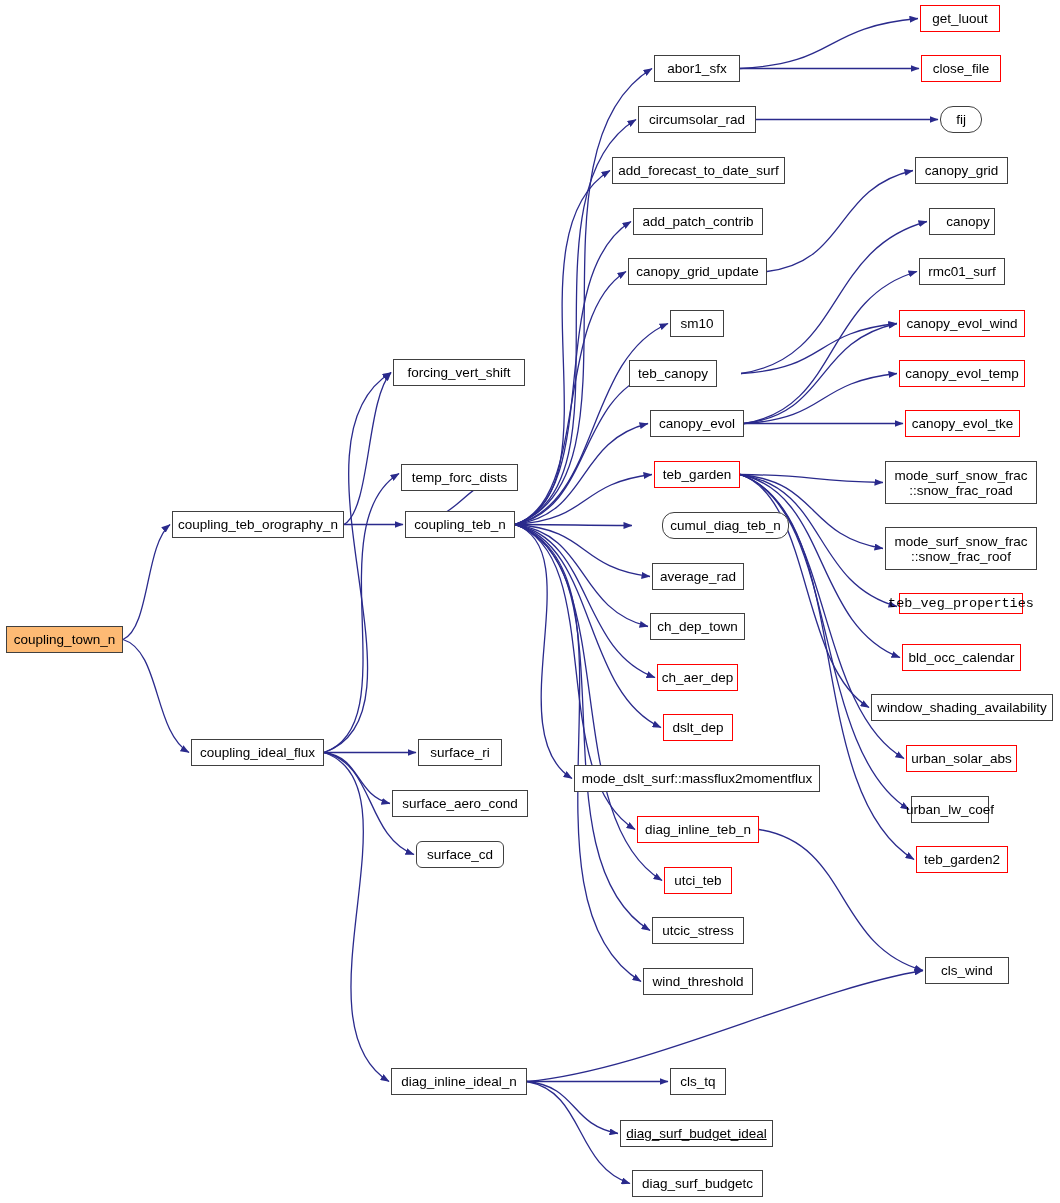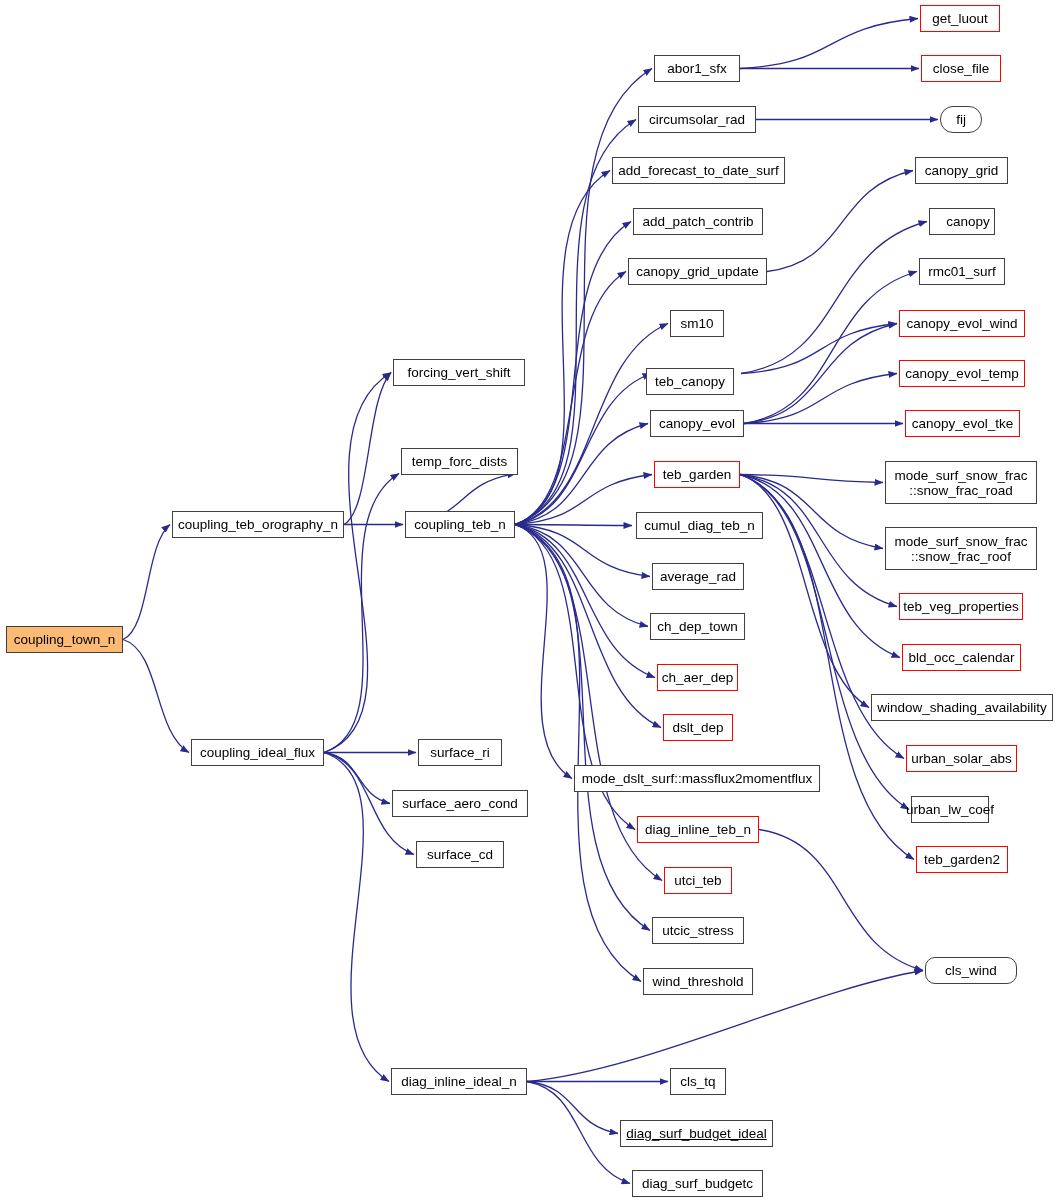--- a/index.html
+++ b/index.html
@@ -103,36 +103,36 @@
         <path d="M 527 1081.5 C 605.65 1081.5, 591.35 1081.5, 668 1081.5" marker-end="url(#arrow)"></path>
         <path d="M 527 1081.5 C 578.15 1086.7, 568.85 1124.14, 618 1133.5" marker-end="url(#arrow)"></path>
         <path d="M 527 1081.5 C 584.75 1091.7, 574.25 1165.14, 630 1183.5" marker-end="url(#arrow)"></path>
       </g>
   </svg>
   <div id="node-layer">
       <div class="node root" style="left: 6px; top: 626px; width: 117px; height: 27px;"><span class="lbl">coupling_town_n</span></div>
       <div class="node" style="left: 172px; top: 511px; width: 172px; height: 27px;"><span class="lbl">coupling_teb_orography_n</span></div>
       <div class="node" style="left: 191px; top: 739px; width: 133px; height: 27px;"><span class="lbl">coupling_ideal_flux</span></div>
       <div class="node" style="left: 393px; top: 359px; width: 132px; height: 27px;"><span class="lbl">forcing_vert_shift</span></div>
-      <div class="node" style="left: 401px; top: 448px; width: 117px; height: 27px;"><span class="lbl">temp_forc_dists</span></div>
+      <div class="node" style="left: 401px; top: 464px; width: 117px; height: 27px;"><span class="lbl">temp_forc_dists</span></div>
       <div class="node" style="left: 405px; top: 511px; width: 110px; height: 27px;"><span class="lbl">coupling_teb_n</span></div>
       <div class="node" style="left: 418px; top: 739px; width: 84px; height: 27px;"><span class="lbl">surface_ri</span></div>
       <div class="node" style="left: 392px; top: 790px; width: 136px; height: 27px;"><span class="lbl">surface_aero_cond</span></div>
-      <div class="node" style="left: 416px; top: 841px; width: 88px; height: 27px;"><span class="lbl">surface_cd</span></div>
+      <div class="node" style="left: 416px; top: 841px; width: 88px; height: 27px; border-radius: 6px;"><span class="lbl">surface_cd</span></div>
       <div class="node" style="left: 391px; top: 1068px; width: 136px; height: 27px;"><span class="lbl">diag_inline_ideal_n</span></div>
       <div class="node" style="left: 654px; top: 55px; width: 86px; height: 27px;"><span class="lbl">abor1_sfx</span></div>
       <div class="node" style="left: 638px; top: 106px; width: 118px; height: 27px;"><span class="lbl">circumsolar_rad</span></div>
       <div class="node" style="left: 612px; top: 157px; width: 173px; height: 27px;"><span class="lbl">add_forecast_to_date_surf</span></div>
       <div class="node" style="left: 633px; top: 208px; width: 130px; height: 27px;"><span class="lbl">add_patch_contrib</span></div>
       <div class="node" style="left: 628px; top: 258px; width: 139px; height: 27px;"><span class="lbl">canopy_grid_update</span></div>
       <div class="node" style="left: 670px; top: 310px; width: 54px; height: 27px;"><span class="lbl">sm10</span></div>
-      <div class="node" style="left: 646px; top: 360px; width: 88px; height: 27px; margin-top: 8px;"><span class="lbl">teb_canopy</span></div>
+      <div class="node" style="left: 629px; top: 360px; width: 88px; height: 27px;"><span class="lbl">teb_canopy</span></div>
       <div class="node" style="left: 650px; top: 410px; width: 94px; height: 27px;"><span class="lbl">canopy_evol</span></div>
       <div class="node red" style="left: 654px; top: 461px; width: 86px; height: 27px;"><span class="lbl">teb_garden</span></div>
-      <div class="node" style="left: 636px; top: 512px; width: 127px; height: 27px;"><span class="lbl">cumul_diag_teb_n</span></div>
+      <div class="node" style="left: 662px; top: 512px; width: 127px; height: 27px; border-radius: 12px;"><span class="lbl">cumul_diag_teb_n</span></div>
       <div class="node" style="left: 652px; top: 563px; width: 92px; height: 27px;"><span class="lbl">average_rad</span></div>
       <div class="node" style="left: 650px; top: 613px; width: 95px; height: 27px;"><span class="lbl">ch_dep_town</span></div>
       <div class="node red" style="left: 657px; top: 664px; width: 81px; height: 27px;"><span class="lbl">ch_aer_dep</span></div>
       <div class="node red" style="left: 663px; top: 714px; width: 70px; height: 27px;"><span class="lbl">dslt_dep</span></div>
       <div class="node" style="left: 574px; top: 765px; width: 246px; height: 27px;"><span class="lbl">mode_dslt_surf::massflux2momentflux</span></div>
       <div class="node red" style="left: 637px; top: 816px; width: 122px; height: 27px;"><span class="lbl">diag_inline_teb_n</span></div>
       <div class="node red" style="left: 664px; top: 867px; width: 68px; height: 27px;"><span class="lbl">utci_teb</span></div>
       <div class="node" style="left: 652px; top: 917px; width: 92px; height: 27px;"><span class="lbl">utcic_stress</span></div>
       <div class="node" style="left: 643px; top: 968px; width: 110px; height: 27px;"><span class="lbl">wind_threshold</span></div>
       <div class="node" style="left: 670px; top: 1068px; width: 56px; height: 27px;"><span class="lbl">cls_tq</span></div>
@@ -144,21 +144,21 @@
       <div class="node" style="left: 915px; top: 157px; width: 93px; height: 27px;"><span class="lbl">canopy_grid</span></div>
       <div class="node" style="left: 929px; top: 208px; width: 66px; height: 27px; padding-left: 16px;"><span class="lbl">canopy</span></div>
       <div class="node" style="left: 919px; top: 258px; width: 86px; height: 27px;"><span class="lbl">rmc01_surf</span></div>
       <div class="node red" style="left: 899px; top: 310px; width: 126px; height: 27px;"><span class="lbl">canopy_evol_wind</span></div>
       <div class="node red" style="left: 899px; top: 360px; width: 126px; height: 27px;"><span class="lbl">canopy_evol_temp</span></div>
       <div class="node red" style="left: 905px; top: 410px; width: 115px; height: 27px;"><span class="lbl">canopy_evol_tke</span></div>
       <div class="node" style="left: 885px; top: 461px; width: 152px; height: 43px;"><span class="lbl">mode_surf_snow_frac
 ::snow_frac_road</span></div>
       <div class="node" style="left: 885px; top: 527px; width: 152px; height: 43px;"><span class="lbl">mode_surf_snow_frac
 ::snow_frac_roof</span></div>
-      <div class="node red" style="left: 899px; top: 593px; width: 124px; height: 27px;"><span class="lbl">teb_veg_properties</span></div>
+      <div class="node red" style="left: 899px; top: 593px; width: 124px; height: 21px; font-family: Liberation Mono, monospace;"><span class="lbl">teb_veg_properties</span></div>
       <div class="node red" style="left: 902px; top: 644px; width: 119px; height: 27px;"><span class="lbl">bld_occ_calendar</span></div>
       <div class="node" style="left: 871px; top: 694px; width: 182px; height: 27px;"><span class="lbl">window_shading_availability</span></div>
       <div class="node red" style="left: 906px; top: 745px; width: 111px; height: 27px;"><span class="lbl">urban_solar_abs</span></div>
       <div class="node" style="left: 911px; top: 796px; width: 78px; height: 27px;"><span class="lbl">urban_lw_coef</span></div>
       <div class="node red" style="left: 916px; top: 846px; width: 92px; height: 27px;"><span class="lbl">teb_garden2</span></div>
-      <div class="node" style="left: 925px; top: 957px; width: 92px; height: 27px; border-radius: 10px;"><span class="lbl">cls_wind</span></div>
+      <div class="node" style="left: 925px; top: 957px; width: 84px; height: 27px;"><span class="lbl">cls_wind</span></div>
     </div>
 </div>
 
 </body></html>

